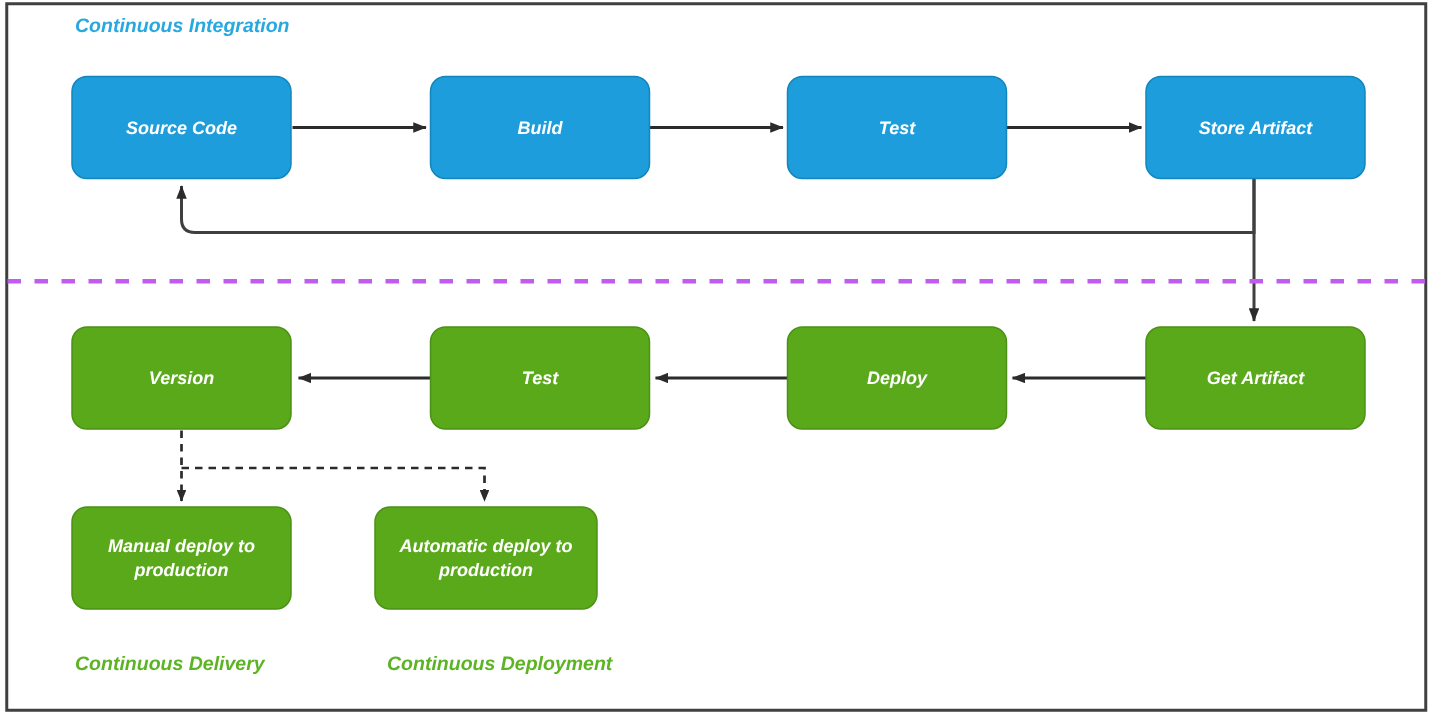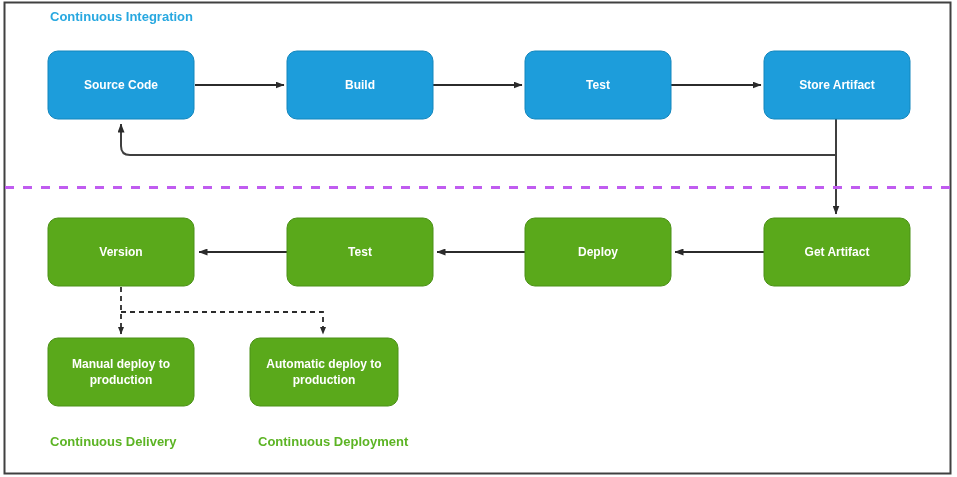--- a/index.html
+++ b/index.html
@@ -10,20 +10,21 @@
   body {
     width: 957px;
     height: 477px;
     font-family: "Liberation Sans", sans-serif;
     overflow: hidden;
   }
   #diagram-root {
     position: relative;
     width: 957px;
     height: 477px;
+    font-style: italic;
   }
   svg.canvas {
     position: absolute;
     top: 0;
     left: 0;
     width: 957px;
     height: 477px;
     display: block;
   }
   .node-label {

